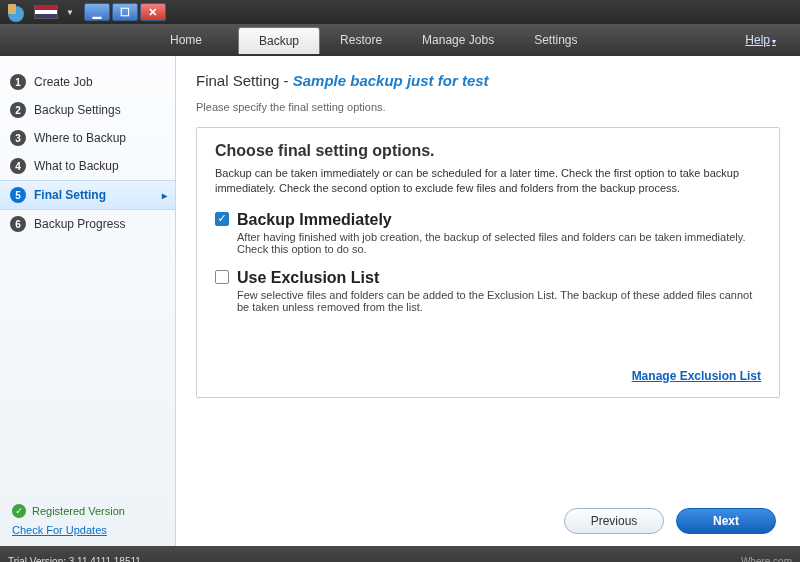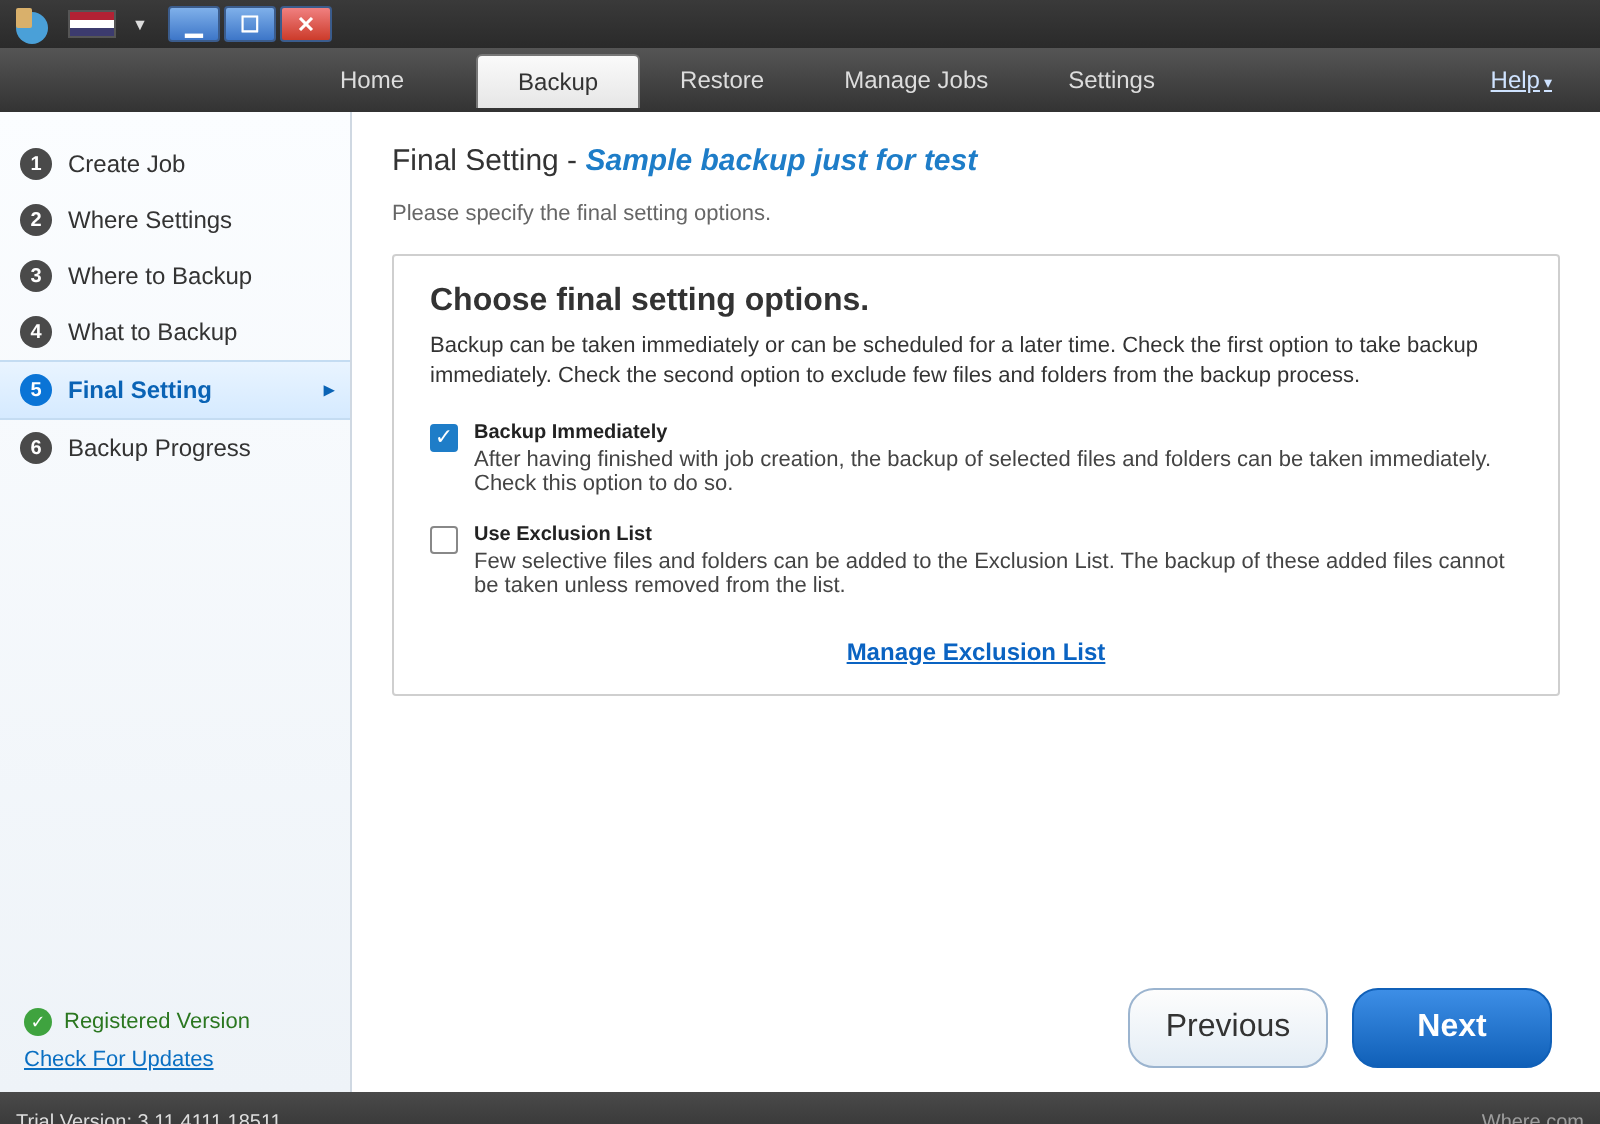--- a/index.html
+++ b/index.html
@@ -34,26 +34,26 @@
 .main { flex:1; padding: 16px 20px 12px 20px; display:flex; flex-direction:column; }
 .page-title { font-size:15px; color:#333; margin-bottom:2px;}
 .page-title .highlight { color:#1e7dc8; font-weight:bold;font-style:italic;}
 .subtitle { font-size:11px; color:#666; margin: 10px 0 14px 0; }
 .panel { border:1px solid #cfcfcf; border-radius:2px; padding: 14px 18px; font-size:11px; color:#333; flex:0 0 auto; }
 .panel h4 { font-size:16px; font-weight:bold; margin-bottom:6px;}
 .panel p { line-height:1.4; }
 .opt { margin-top:14px; padding-left: 22px; position:relative;}
 .opt .cb { position:absolute; left:0; top:1px; width:14px; height:14px; border:1px solid #888; border-radius:2px; display:flex; align-items:center; justify-content:center; font-size:11px; color:#fff;}
 .opt.checked .cb { background:#1e7dc8; border-color:#1e7dc8;}
-.opt .lbl { font-weight:bold; font-size:10px; color:#222;}
+.opt .lbl { font-weight:bold; font-size:16px; color:#222;}
 .opt .desc { margin-top:2px; color:#444;}
-.panel .mgr { text-align:center; margin-top:20px;}
+.panel .mgr { text-align:right; margin-top:56px;}
 .panel .mgr a { color:#0a63c2; font-weight:bold; text-decoration:underline; font-size:12px; cursor:pointer;}
 .btnrow { margin-top:auto; display:flex; justify-content:flex-end; gap:12px; padding-top:14px; padding-right:4px;}
-.btn { min-width:100px; height:40px; border-radius:13px; border:1px solid #9bb4cf; font-size:16px; display:flex; align-items:center; justify-content:center; cursor:pointer;}
+.btn { min-width:100px; height:26px; border-radius:13px; border:1px solid #9bb4cf; font-size:12px; display:flex; align-items:center; justify-content:center; cursor:pointer;}
 .btn.prev { background: linear-gradient(#fdfdfd,#e4edf5); color:#333;}
 .btn.next { background: linear-gradient(#3d8ee6,#1060b8); color:#fff; border-color:#1060b8; font-weight:bold;}
 .statusbar { height:30px; background: linear-gradient(#4a4a4a,#2d2d2d); font-size:10px; color:#ddd; display:flex; align-items:center; padding:0 8px; justify-content:space-between;}
 .appemblem svg { display:block; }
 </style>
 </head>
 <body>
 
 <div class="titlebar">
   <div class="app-icon appemblem">
@@ -89,21 +89,21 @@
 
 <div class="content">
   <div class="sidebar">
     <div class="steps">
       <div class="step">
           <span class="num">1</span>
           <span>Create Job</span>
         </div>
       <div class="step">
           <span class="num">2</span>
-          <span>Where Settings</span>
+          <span>Backup Settings</span>
         </div>
       <div class="step">
           <span class="num">3</span>
           <span>Where to Backup</span>
         </div>
       <div class="step">
           <span class="num">4</span>
           <span>What to Backup</span>
         </div>
       <div class="step active">

